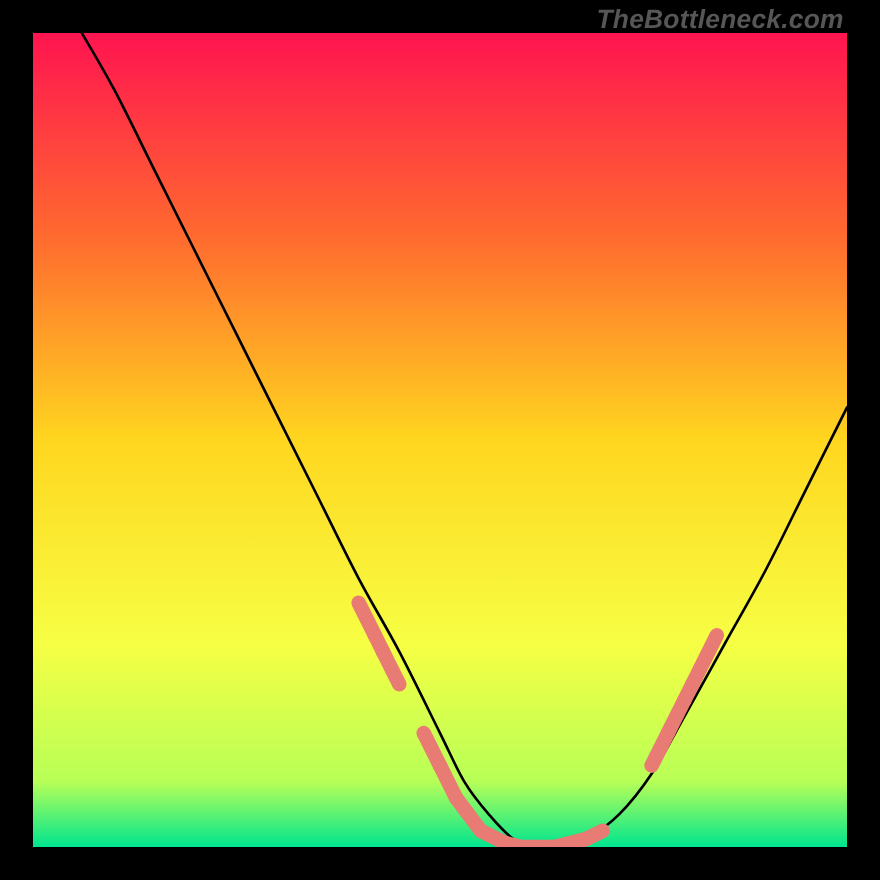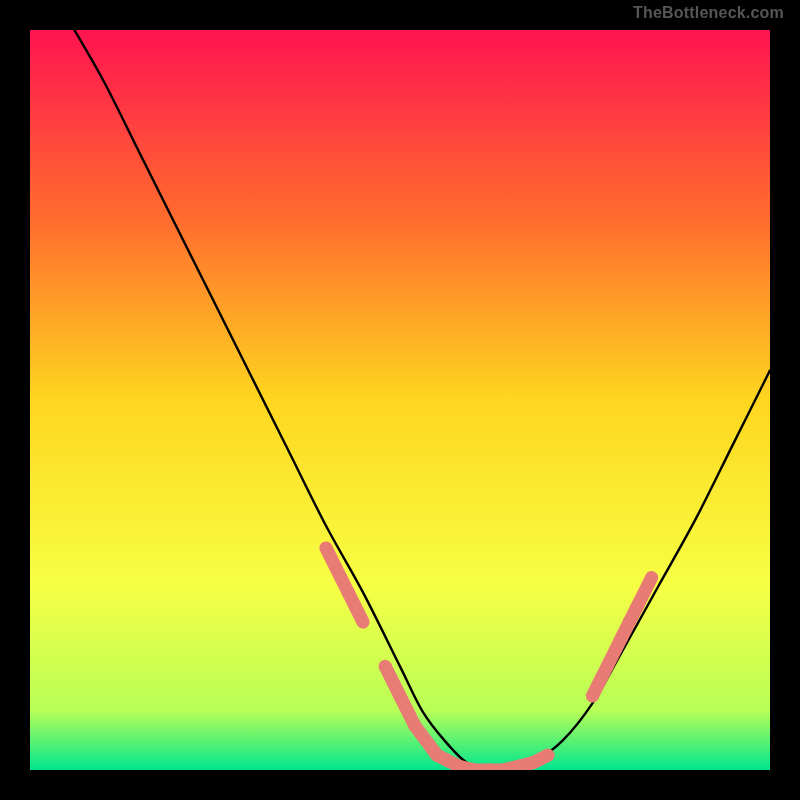--- a/index.html
+++ b/index.html
@@ -19,25 +19,26 @@
   .plot-area {
     position: absolute;
     left: 30px;
     top: 30px;
     width: 740px;
     height: 740px;
   }
   .watermark {
     position: absolute;
     top: 4px;
-    right: 16px;
+    right: 33px;
     color: #565656;
-    font-size: 16px;
+    font-size: 24px;
     font-weight: 600;
     letter-spacing: 0.2px;
+    font-style: italic;
   }
   svg { display: block; }
 </style>
 </head>
 <body>
 
 <div class="frame">
   <div class="watermark">TheBottleneck.com</div>
   <div class="plot-area">
     <svg id="chart-svg" width="740" height="740" viewBox="0 0 740 740" preserveAspectRatio="none">

